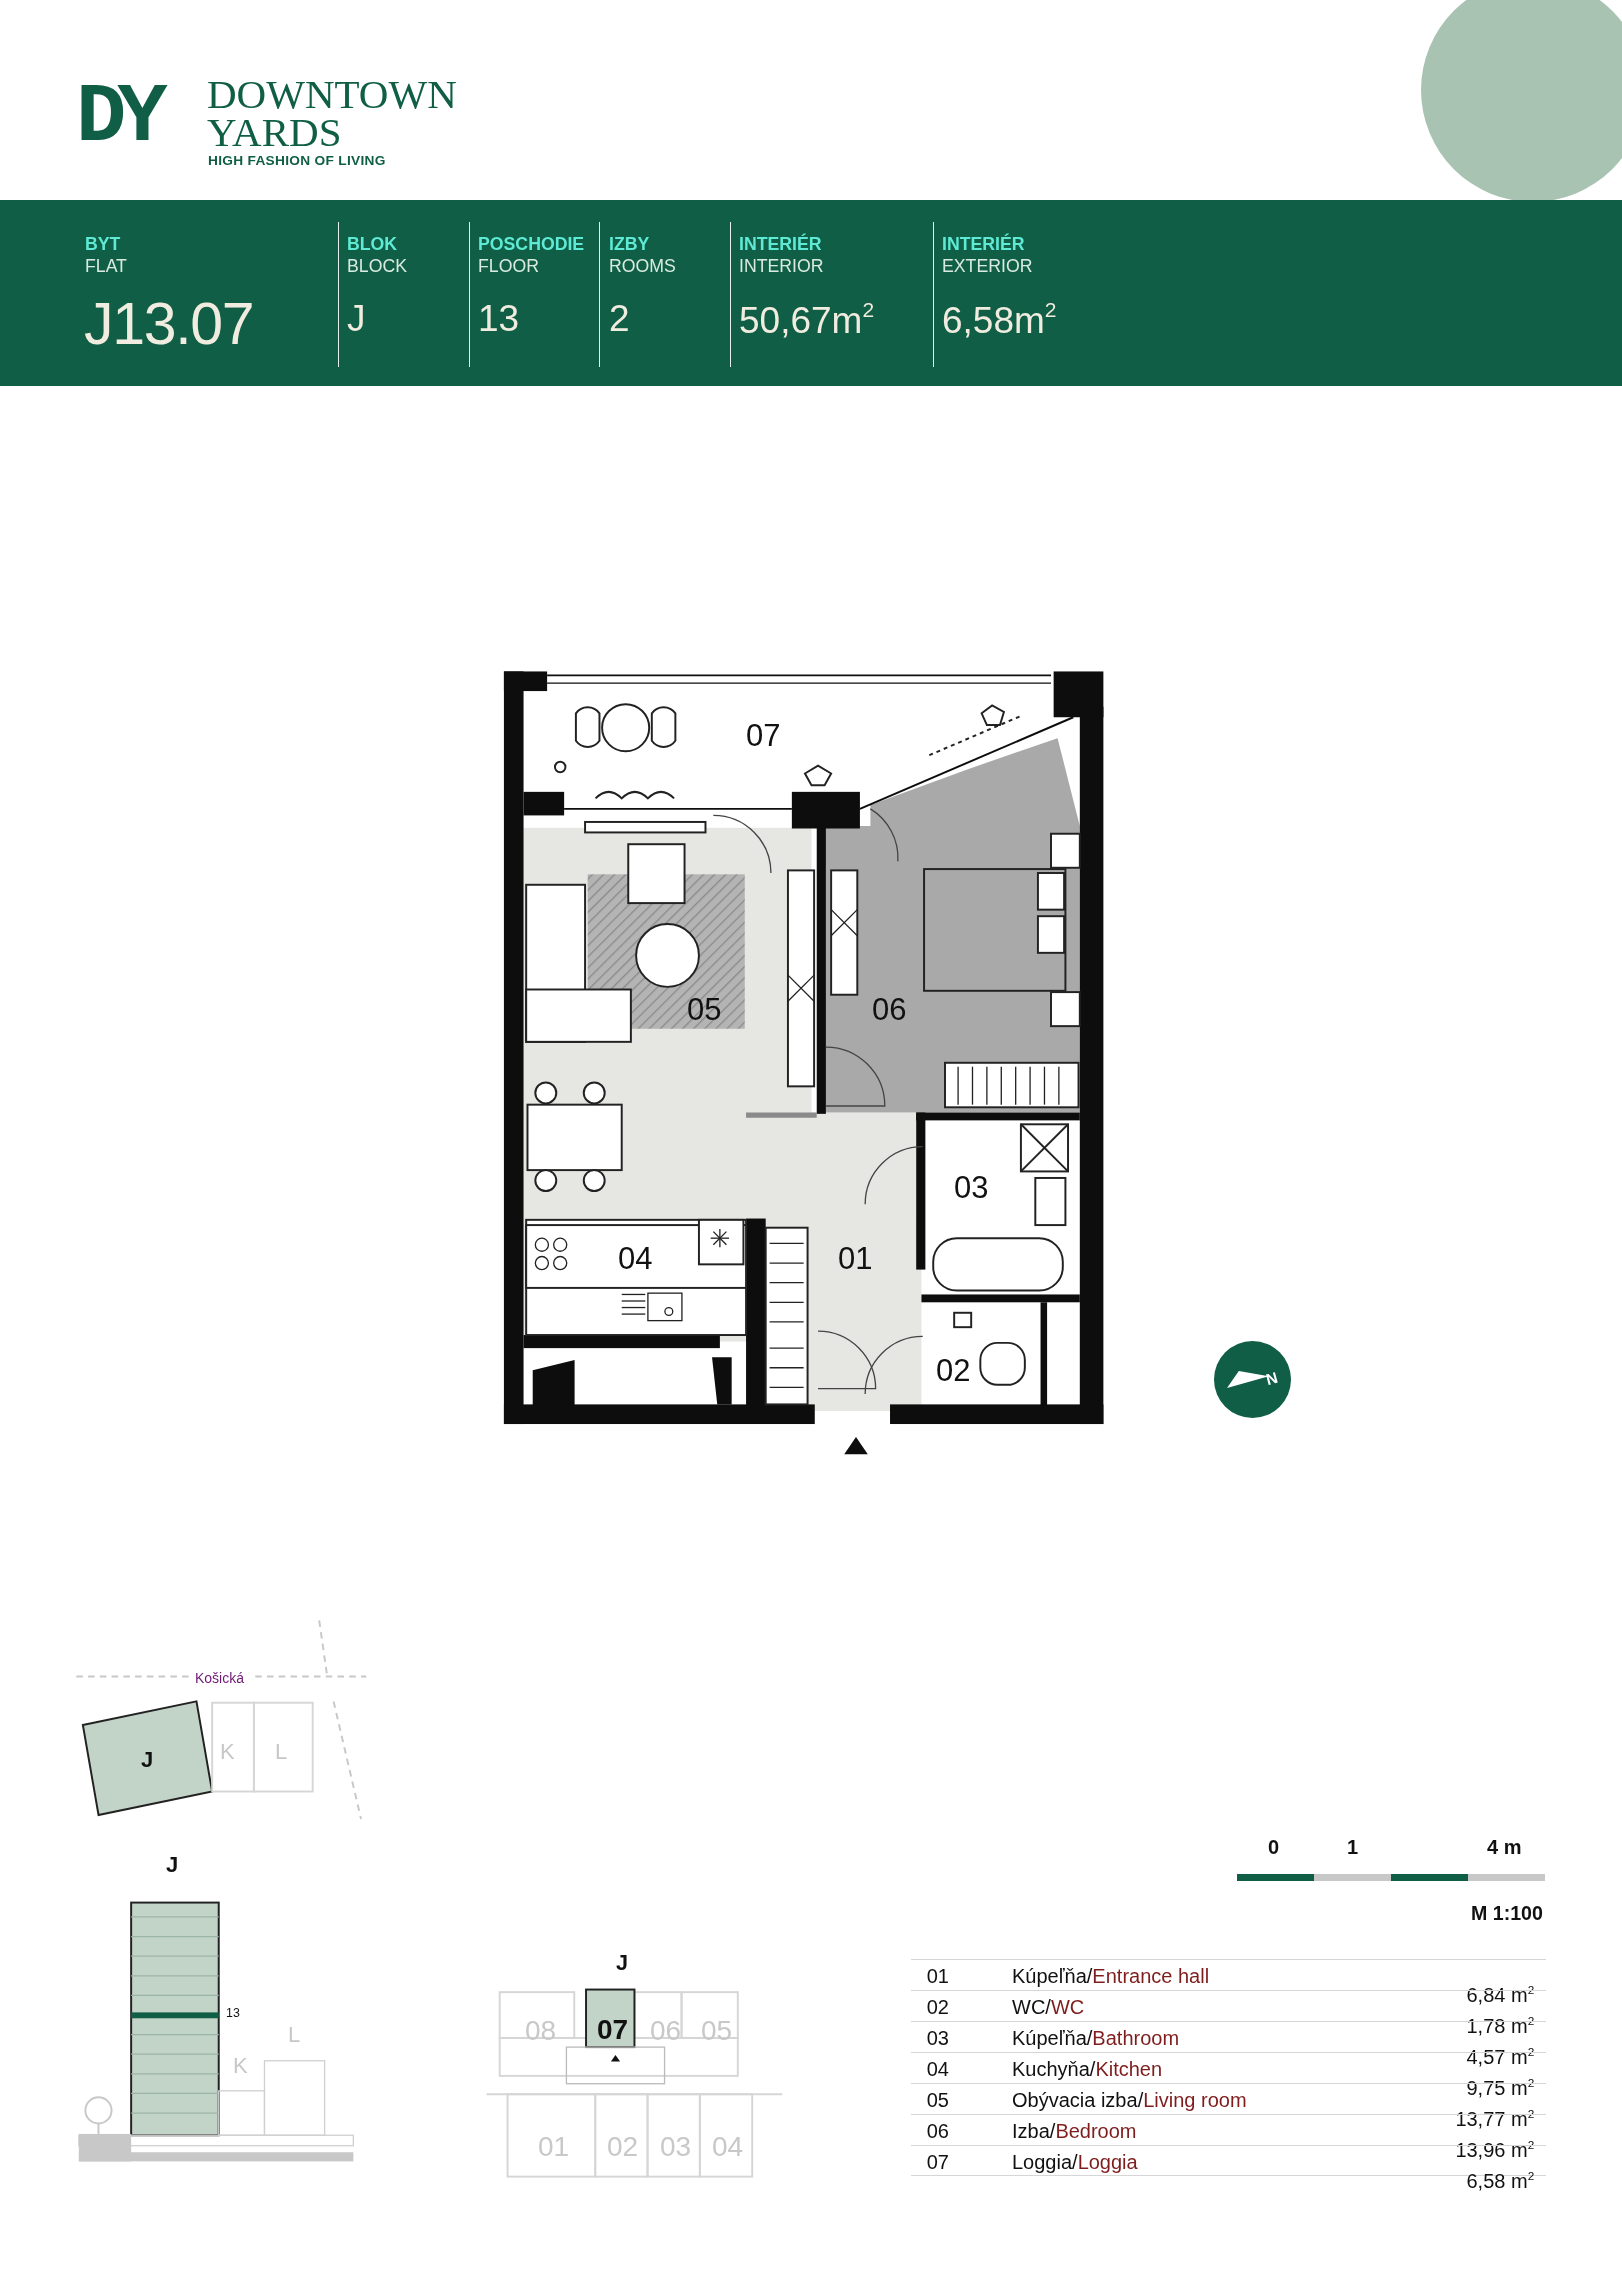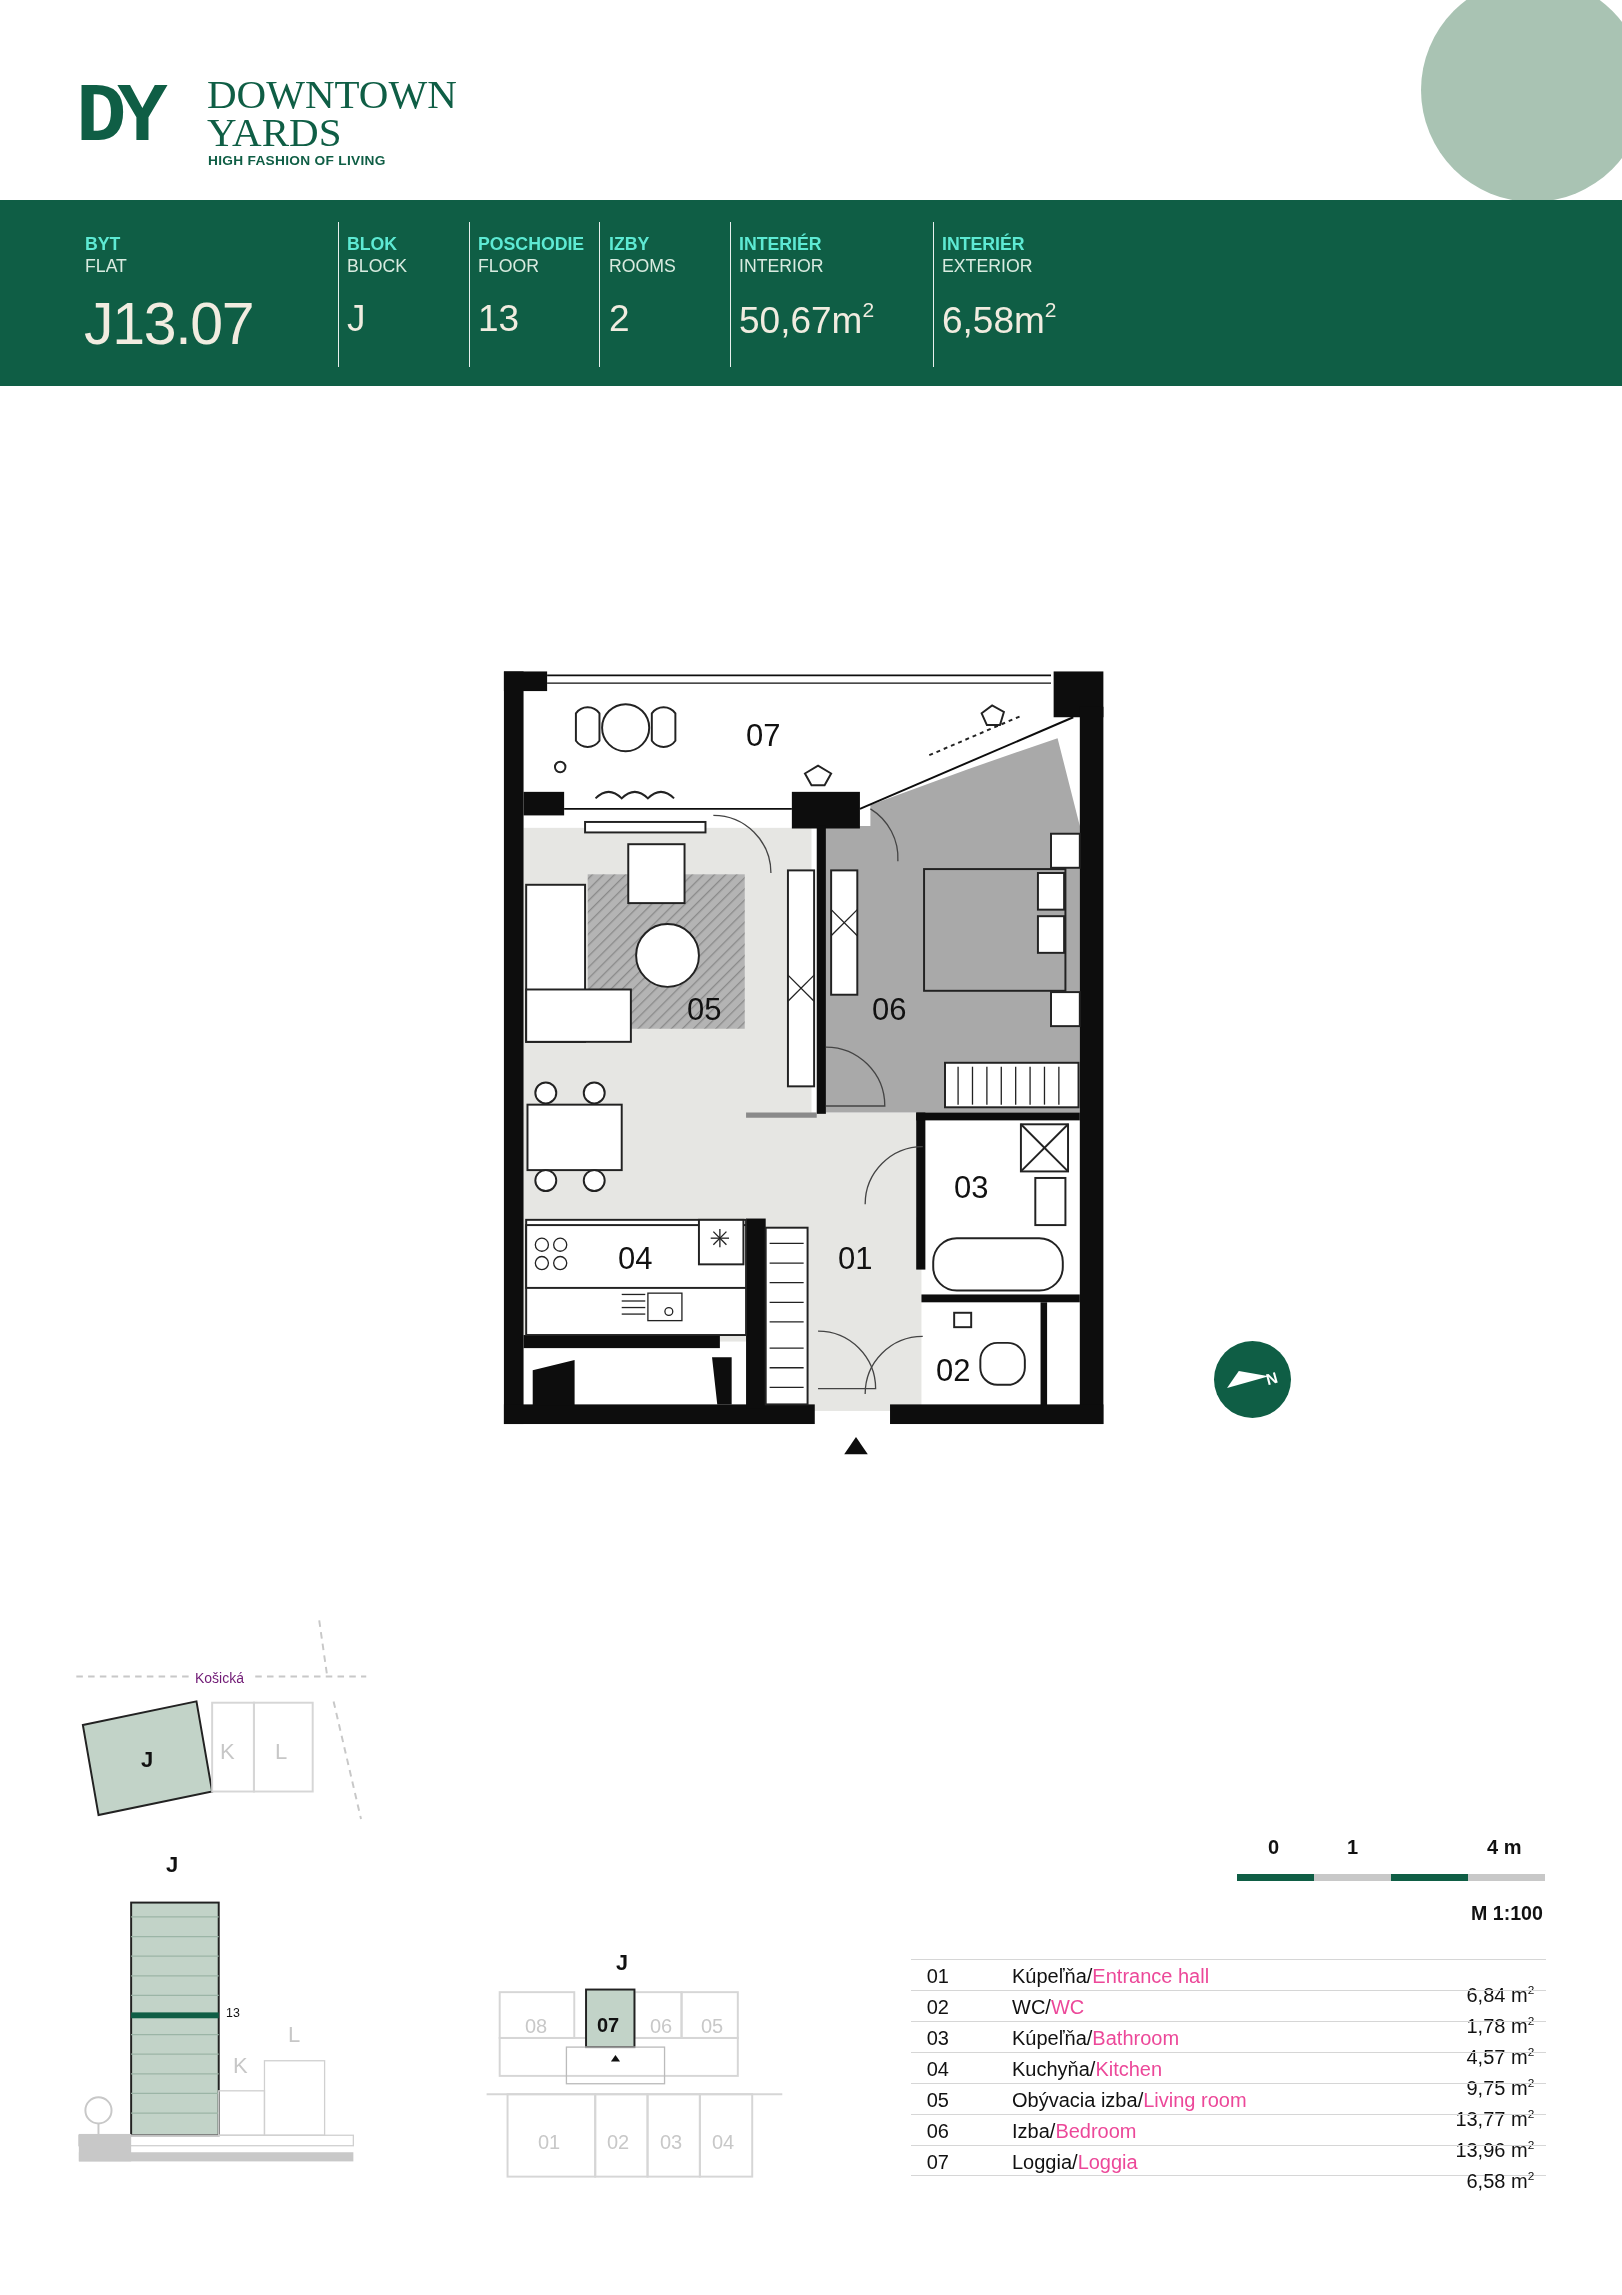--- a/index.html
+++ b/index.html
@@ -39,26 +39,26 @@
   .scale-num { position: absolute; top: 1836px; font-size: 20px; font-weight: bold; color: #111; }
   .scale-bar { position: absolute; top: 1874px; height: 6.5px; }
   .scale-ratio { position: absolute; left: 1471px; top: 1902px; font-size: 19.6px; font-weight: bold; color: #111; }
 
   
   .rooms { position: absolute; left: 911px; top: 1959px; width: 635px; }
   .rooms .row { position: relative; height: 31px; border-top: 1.3px solid #d6d6d6; }
   .rooms .row:last-child { border-bottom: 1.3px solid #d6d6d6; }
   .rooms .num { position: absolute; left: 15.7px; top: 5.2px; font-size: 20px; color: #111; }
   .rooms .name { position: absolute; left: 101px; top: 5.2px; font-size: 20px; color: #111; white-space: nowrap; }
-  .rooms .name .en { color: #ec4899; }
+  .rooms .name .en { color: #7f1d1d; }
   .rooms .area { position: absolute; right: 11.8px; top: 23px; font-size: 20px; color: #111; white-space: nowrap; }
   .rooms .area sup { font-size: 11.8px; vertical-align: 7.9px; }
 
   
-  .kp-num { position: absolute; font-size: 20px; color: #c8c8c8; }
+  .kp-num { position: absolute; font-size: 28px; color: #c8c8c8; }
   .kp-num.active { color: #111; font-weight: bold; }
 </style>
 </head>
 <body>
 
 <div class="logo">
   <div class="logo-mark">DY</div>
   <div class="logo-name">DOWNTOWN
 YARDS</div>
   <div class="logo-tag">HIGH FASHION OF LIVING</div>

